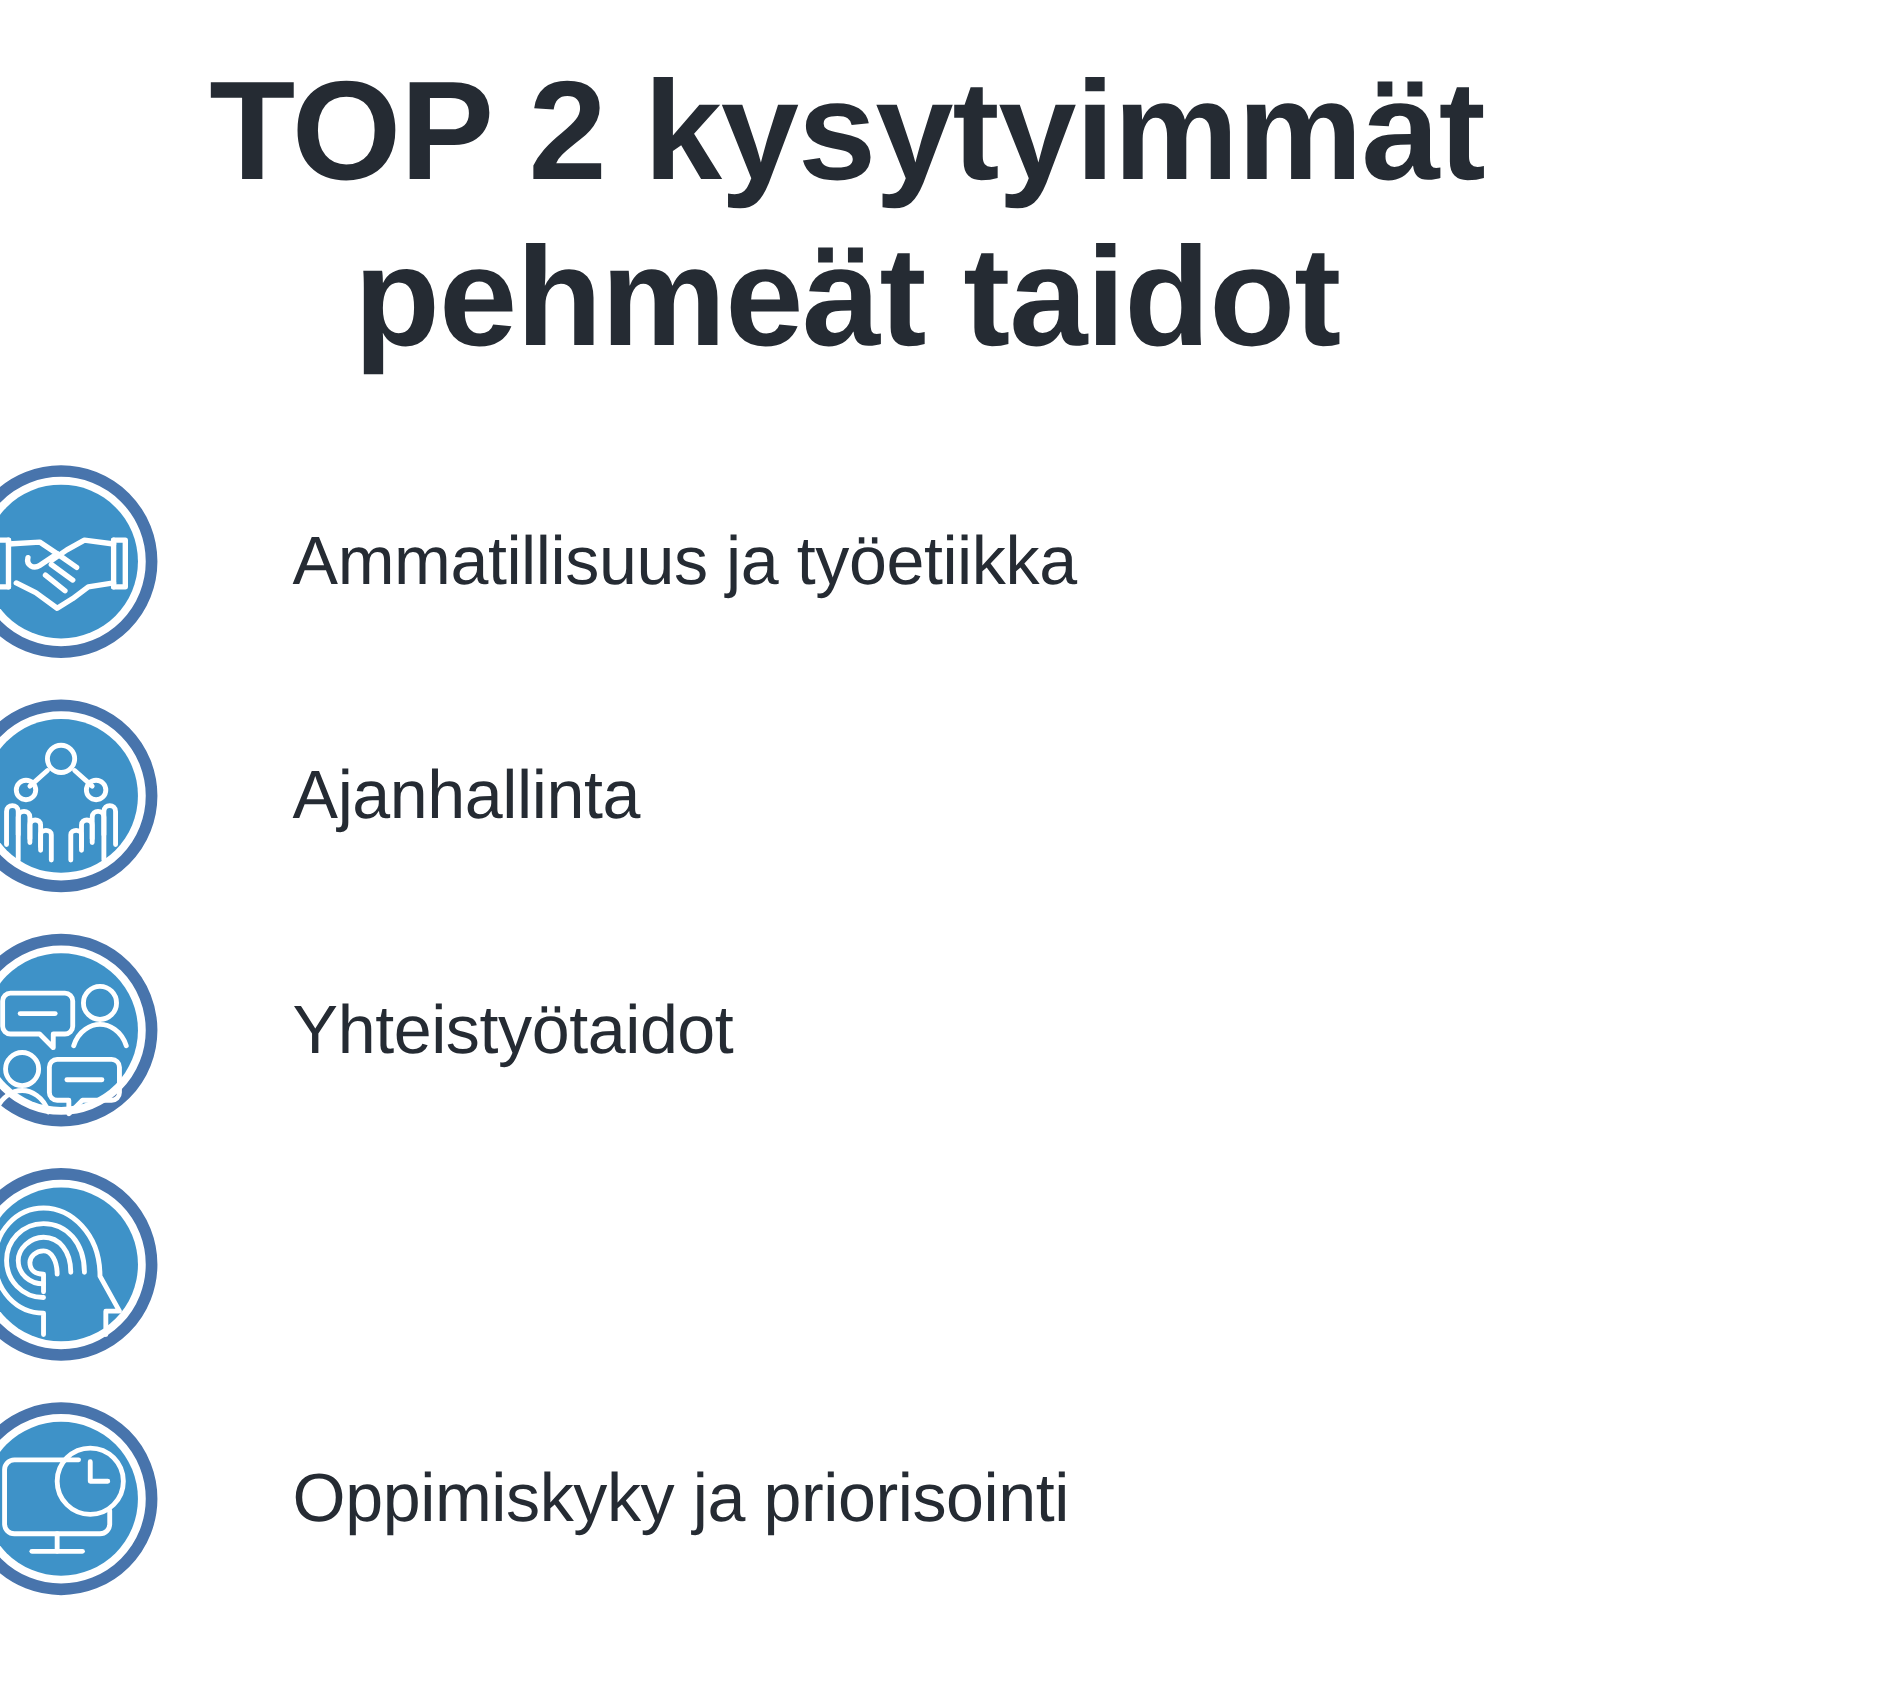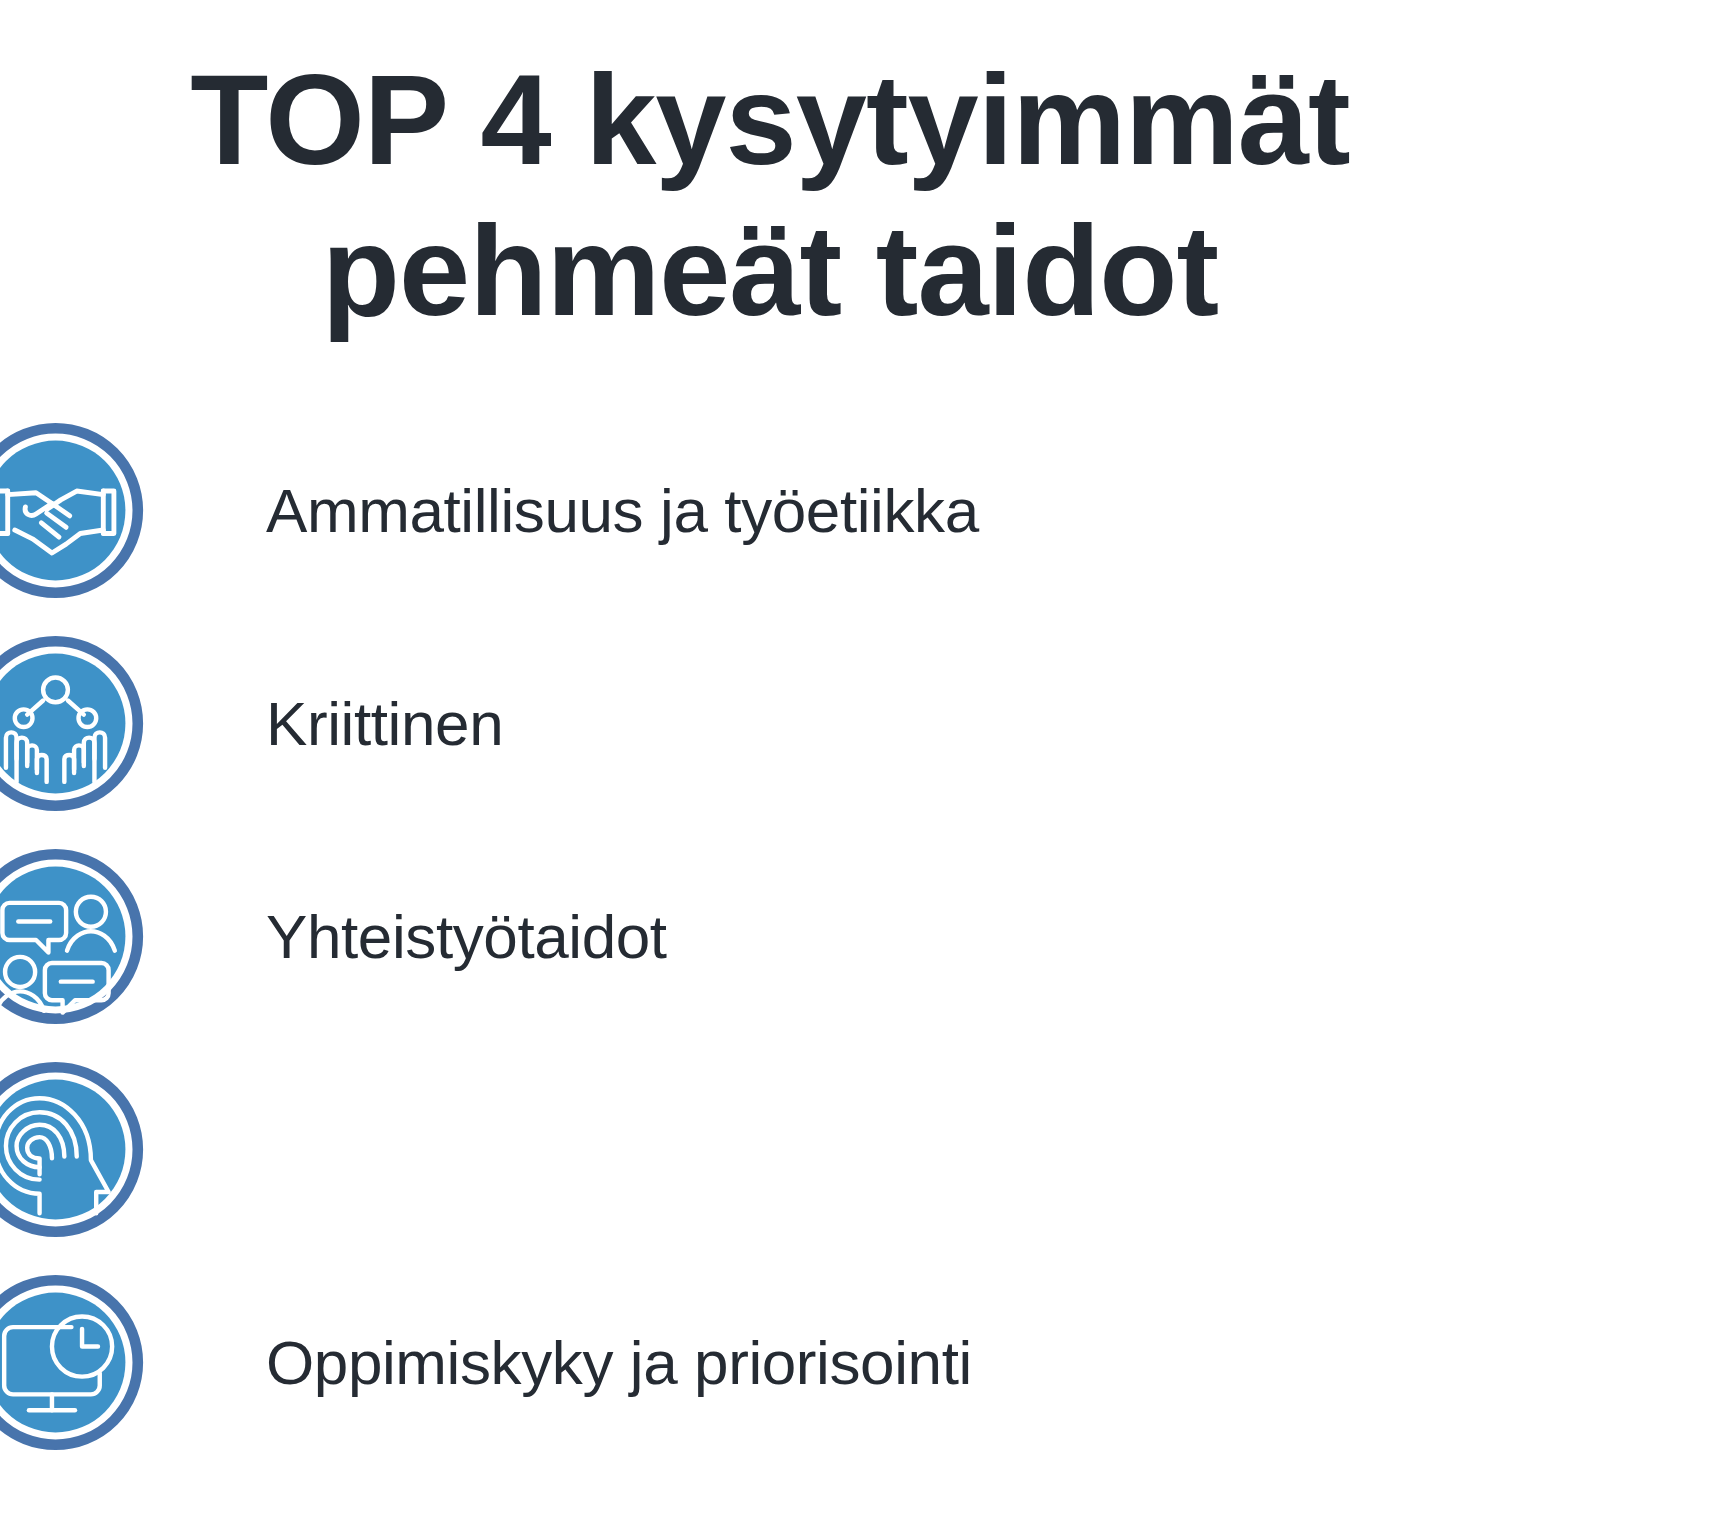--- a/index.html
+++ b/index.html
@@ -80,21 +80,21 @@
     color: #252b33;
     white-space: pre-line;
     letter-spacing: -0.4px;
   }
 </style>
 </head>
 <body>
 
 <div class="poster">
 
-  <div class="title">TOP 4 kysytyimmät
+  <div class="title">TOP 2 kysytyimmät
 pehmeät taidot</div>
 
   <div class="skill-list">
 
     <div class="skill-row">
       <div class="icon-wrap">
         <svg class="icon-badge" viewBox="0 0 200 200">
           <circle cx="100" cy="100" r="93" fill="none" stroke="#4874ac" stroke-width="12"></circle>
           <circle cx="100" cy="100" r="79" fill="#3e92c8"></circle>
           <g fill="none" stroke="#ffffff" stroke-width="5.5" stroke-linecap="round" stroke-linejoin="round">
@@ -129,21 +129,21 @@
             <path d="M56 140 L56 122 C56 114 68 114 68 122 L68 144"></path>
             <path d="M68 148 L68 130 C68 123 79 123 79 130 L79 152"></path>
             <path d="M79 156 L79 140 C79 134 90 134 90 140 L90 166"></path>
             <path d="M144 166 L144 116 C144 108 156 108 156 116 L156 150"></path>
             <path d="M144 140 L144 122 C144 114 132 114 132 122 L132 144"></path>
             <path d="M132 148 L132 130 C132 123 121 123 121 130 L121 152"></path>
             <path d="M121 156 L121 140 C121 134 110 134 110 140 L110 166"></path>
           </g>
         </svg>
       </div>
-      <div class="skill-label">Kriittinen</div>
+      <div class="skill-label">Ajanhallinta</div>
     </div>
 
     <div class="skill-row">
       <div class="icon-wrap">
         <svg class="icon-badge" viewBox="0 0 200 200">
           <circle cx="100" cy="100" r="93" fill="none" stroke="#4874ac" stroke-width="12"></circle>
           <circle cx="100" cy="100" r="79" fill="#3e92c8"></circle>
           <g fill="none" stroke="#ffffff" stroke-width="5" stroke-linecap="round" stroke-linejoin="round">
             <path d="M48 62 L104 62 A8 8 0 0 1 112 70 L112 96 A8 8 0 0 1 104 104 L92 104 L92 118 L78 104 L48 104 A8 8 0 0 1 40 96 L40 70 A8 8 0 0 1 48 62 Z"></path>
             <line x1="58" y1="83" x2="94" y2="83"></line>

